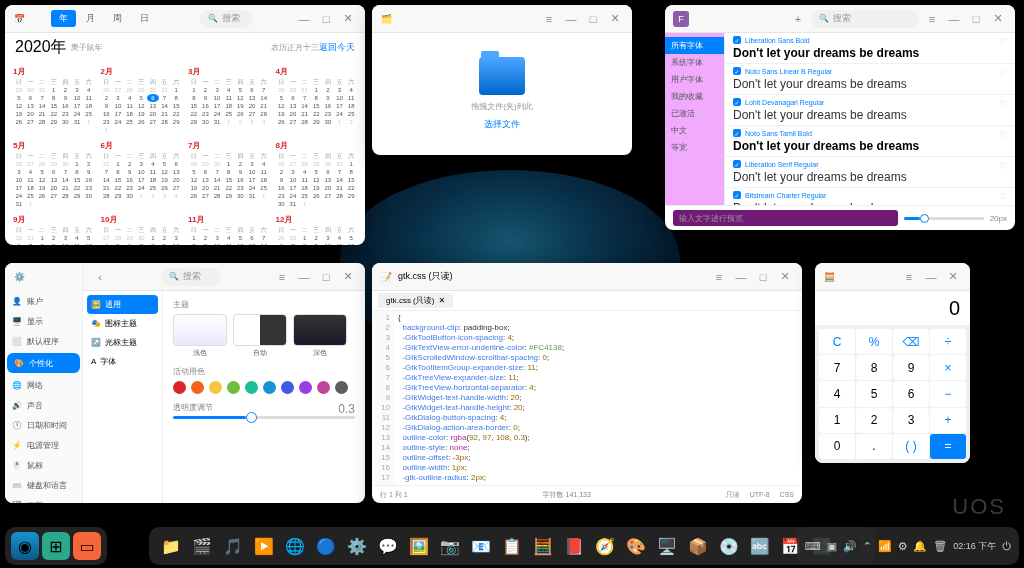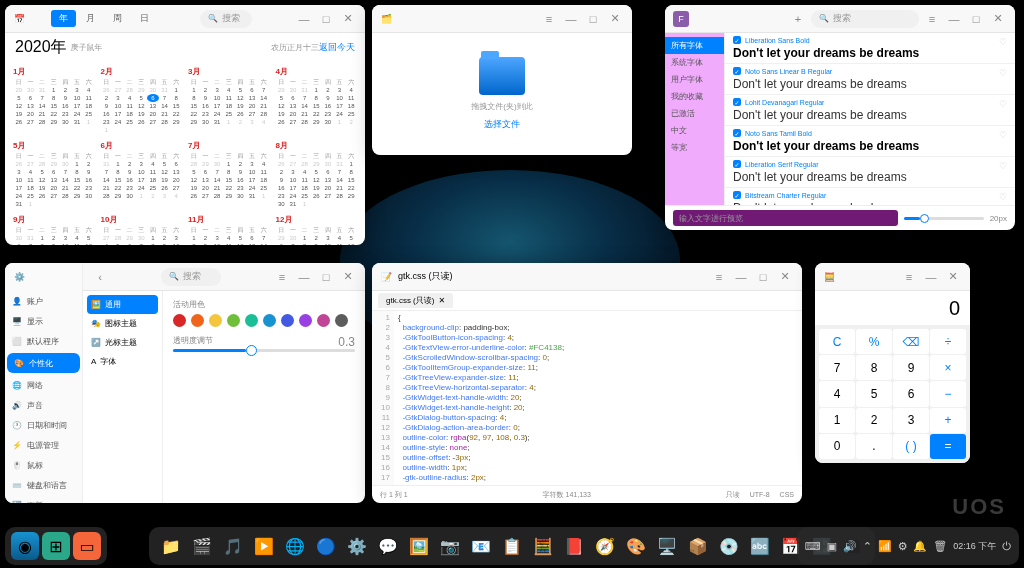--- a/index.html
+++ b/index.html
@@ -106,21 +106,21 @@
 .calc-btn{background:#fff;display:flex;align-items:center;justify-content:center;font-size:12px;cursor:pointer;border-radius:3px}
 .calc-btn.op{color:#0081ff}
 .calc-btn.eq{background:#0081ff;color:#fff}
 
 
 .dock{position:absolute;bottom:3px;left:50%;transform:translateX(-50%);height:38px;background:rgba(40,40,40,0.85);border-radius:10px;display:flex;align-items:center;padding:0 8px;gap:3px}
 .dock-item{width:28px;height:28px;border-radius:6px;display:flex;align-items:center;justify-content:center;font-size:16px;cursor:pointer}
 .tray{position:absolute;bottom:3px;right:5px;height:38px;background:rgba(40,40,40,0.85);border-radius:10px;display:flex;align-items:center;padding:0 8px;gap:6px;color:#ccc;font-size:9px}
 .tray-icon{cursor:pointer;font-size:11px}
 .launcher{position:absolute;bottom:3px;left:5px;height:38px;background:rgba(40,40,40,0.85);border-radius:10px;display:flex;align-items:center;padding:0 6px;gap:3px}
-.uos{position:absolute;bottom:48px;right:18px;color:#3a3a3a;font-size:22px;font-weight:700;letter-spacing:2px}
+.uos{position:absolute;bottom:48px;right:18px;color:#3a3a3a;font-size:22px;font-weight:400;letter-spacing:2px}
 </style>
 </head>
 <body>
 
 <div class="wallpaper"></div>
 <div class="uos">UOS</div>
 
 <div class="win cal">
   <div class="titlebar">
     <span class="tb-icon">📅</span>
@@ -805,20 +805,37 @@
           <div class="st-mid-item">
             <span>↗️</span>
             <span>光标主题</span>
           </div>
           <div class="st-mid-item">
             <span>A</span>
             <span>字体</span>
           </div>
         </div>
       <div class="st-main">
+        <div class="st-sec">
+          <div class="st-sec-title">主题</div>
+          <div class="st-themes" id="st-themes">
+              <div class="st-theme">
+                <div class="st-theme-img light"></div>
+                <div class="st-theme-label">浅色</div>
+              </div>
+              <div class="st-theme">
+                <div class="st-theme-img auto"></div>
+                <div class="st-theme-label">自动</div>
+              </div>
+              <div class="st-theme">
+                <div class="st-theme-img dark"></div>
+                <div class="st-theme-label">深色</div>
+              </div>
+            </div>
+        </div>
         <div class="st-sec">
           <div class="st-sec-title">活动用色</div>
           <div class="st-colors" id="st-colors">
               <div class="st-color" style="background: rgb(217, 38, 38);"></div>
               <div class="st-color" style="background: rgb(240, 101, 26);"></div>
               <div class="st-color" style="background: rgb(245, 197, 60);"></div>
               <div class="st-color" style="background: rgb(111, 191, 59);"></div>
               <div class="st-color" style="background: rgb(26, 191, 151);"></div>
               <div class="st-color" style="background: rgb(23, 147, 209);"></div>
               <div class="st-color" style="background: rgb(68, 89, 227);"></div>

